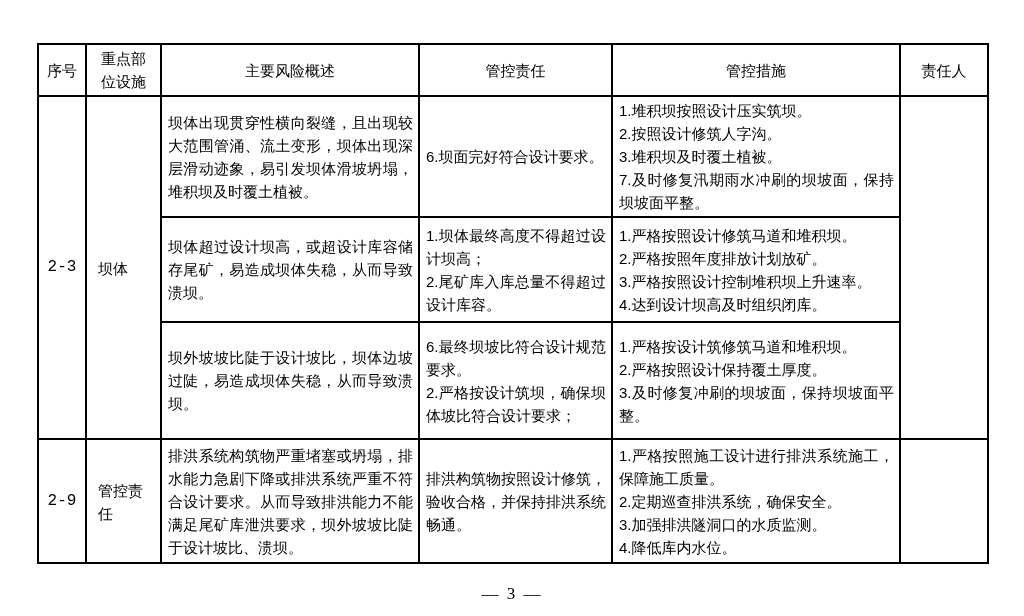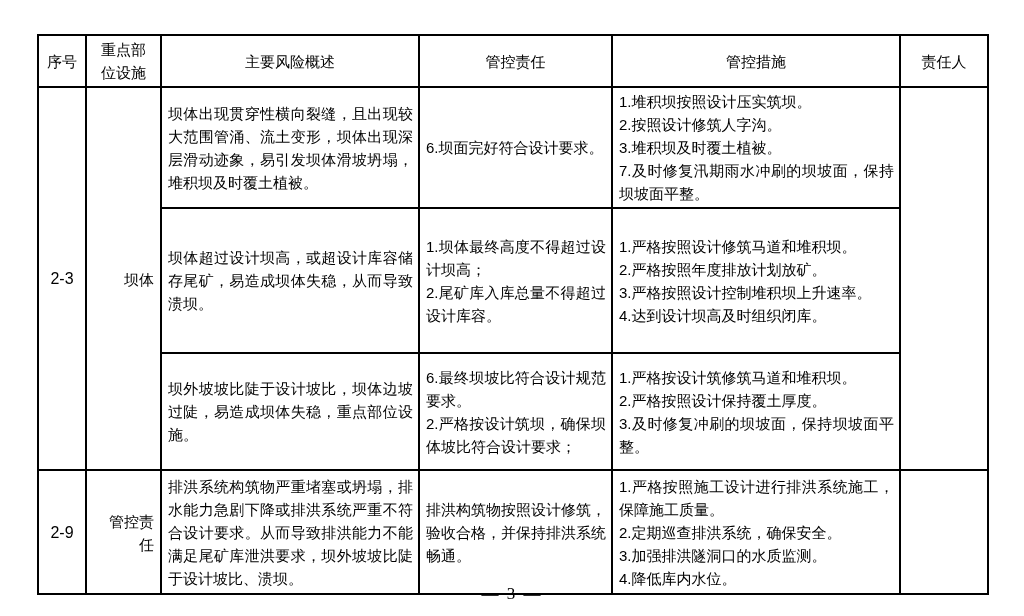--- a/index.html
+++ b/index.html
@@ -10,49 +10,49 @@
     font-family:"Liberation Sans","DejaVu Sans",sans-serif;
   }
   .page {
     position:relative;
     width:1024px; height:616px;
     background:#ffffff;
     overflow:hidden;
   }
   table.risk-table {
     position:absolute;
-    left:37px; top:34px;
+    left:37px; top:43px;
     width:950px;
     border-collapse:collapse;
     table-layout:fixed;
   }
   th, td {
     border:2px solid #000000;
     vertical-align:middle;
     font-size:15px;
     line-height:23px;
     font-weight:normal;
     overflow:hidden;
   }
   th {
     text-align:center;
     padding:2px 8px;
   }
   tr.header-row { height:49px; }
   tr.row-a { height:121px; }
-  tr.row-b { height:145px; }
+  tr.row-b { height:105px; }
   tr.row-c { height:117px; }
   tr.row-d { height:124px; }
   td.seq {
     text-align:center;
-    font-family:Liberation Sans, sans-serif;
+    font-family:Liberation Mono, monospace;
     font-size:16px;
   }
   td.facility {
-    text-align:right;
+    text-align:left;
     padding:2px 6px 0 11px;
   }
   td.text {
     text-align:justify;
     white-space:pre-line;
     padding:2px 5px 2px 6px;
   }
   td.person-cell { padding:2px 4px; }
   .footer {
     position:absolute;
@@ -103,21 +103,21 @@
       <tr class="row-b">
         <td class="text">坝体超过设计坝高，或超设计库容储存尾矿，易造成坝体失稳，从而导致溃坝。</td>
         <td class="text">1.坝体最终高度不得超过设计坝高；
 2.尾矿库入库总量不得超过设计库容。</td>
         <td class="text">1.严格按照设计修筑马道和堆积坝。
 2.严格按照年度排放计划放矿。
 3.严格按照设计控制堆积坝上升速率。
 4.达到设计坝高及时组织闭库。</td>
       </tr>
       <tr class="row-c">
-        <td class="text">坝外坡坡比陡于设计坡比，坝体边坡过陡，易造成坝体失稳，重点部位设施。</td>
+        <td class="text">坝外坡坡比陡于设计坡比，坝体边坡过陡，易造成坝体失稳，从而导致溃坝。</td>
         <td class="text">6.最终坝坡比符合设计规范要求。
 2.严格按设计筑坝，确保坝体坡比符合设计要求；</td>
         <td class="text">1.严格按设计筑修筑马道和堆积坝。
 2.严格按照设计保持覆土厚度。
 3.及时修复冲刷的坝坡面，保持坝坡面平整。</td>
       </tr>
       <tr class="row-d">
         <td class="seq">2-9</td>
         <td class="facility">管控责任</td>
         <td class="text">排洪系统构筑物严重堵塞或坍塌，排水能力急剧下降或排洪系统严重不符合设计要求。从而导致排洪能力不能满足尾矿库泄洪要求，坝外坡坡比陡于设计坡比、溃坝。</td>

